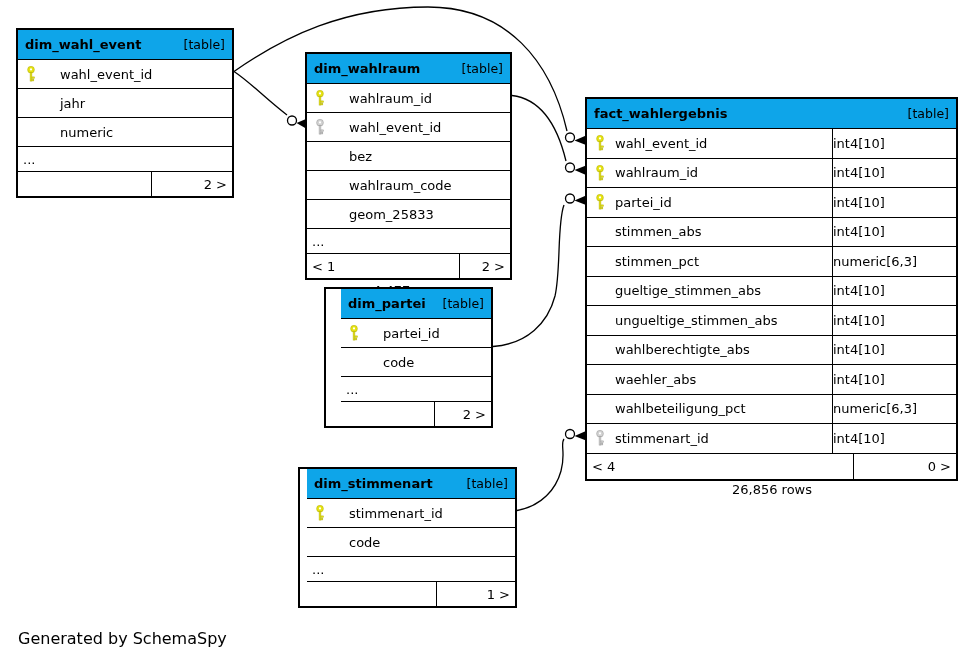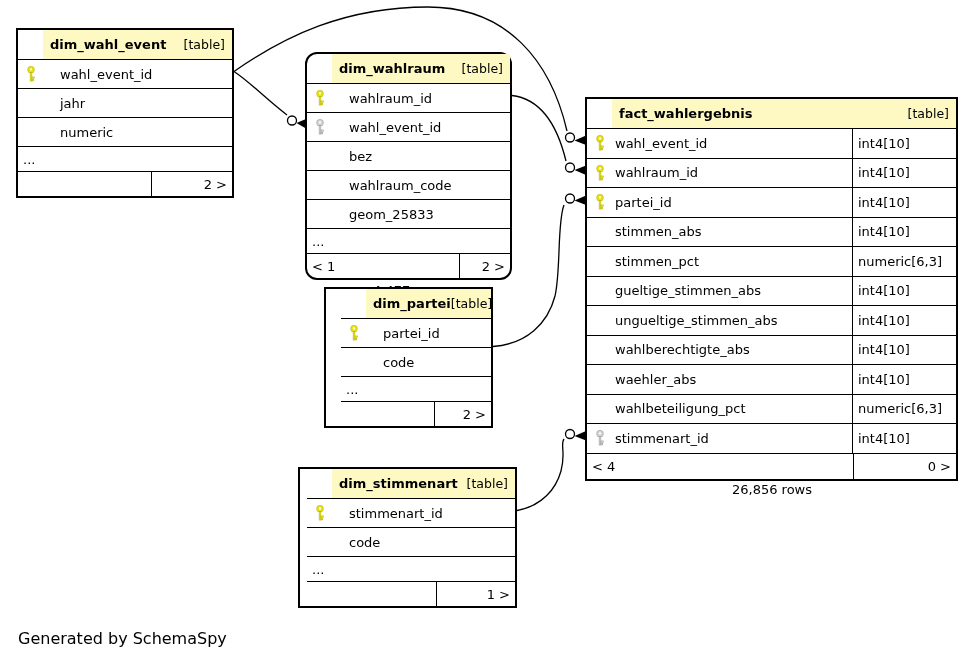--- a/index.html
+++ b/index.html
@@ -4,34 +4,34 @@
 <style>
   html,body{margin:0;padding:0;}
   body{
     width:977px;height:658px;position:relative;background:#ffffff;
     font-family:"DejaVu Sans","Liberation Sans",sans-serif;color:#000;
     overflow:hidden;
   }
   #relations{position:absolute;left:0;top:0;z-index:0;}
   .tbl{position:absolute;background:#fff;border:2px solid #000;box-sizing:border-box;z-index:1;}
   .tbl.fact{border-width:2.5px;}
-  .thead{height:29px;background:#fef9c3;display:flex;align-items:center;
-         justify-content:space-between;padding:0 7px;box-sizing:border-box;margin-left:25px;}
+  .thead{height:29px;background:#0ea5e9;display:flex;align-items:center;
+         justify-content:space-between;padding:0 7px;box-sizing:border-box;}
   .tname{font-weight:bold;font-size:13px;white-space:nowrap;}
   .tbadge{font-size:12.5px;white-space:nowrap;}
   .trow{height:29px;border-top:1.5px solid #000;display:flex;align-items:stretch;
         box-sizing:border-box;background:#fff;}
   .fact .trow{height:29.5px;}
   .namecell{flex:1;position:relative;display:flex;align-items:center;min-width:0;}
   .keyicon{position:absolute;left:8px;top:50%;transform:translateY(-50%);
            width:11px;height:17px;display:block;}
   .cname{padding-left:42px;font-size:13px;white-space:nowrap;}
   .fact .cname{padding-left:28px;}
-  .typecell{width:104px;flex-shrink:0;border-left:1.5px solid #000;display:flex;
-            align-items:center;padding-left:5px;font-size:13px;box-sizing:border-box;margin-left:28px;}
+  .typecell{width:124px;flex-shrink:0;border-left:1.5px solid #000;display:flex;
+            align-items:center;font-size:13px;box-sizing:border-box;margin-left:28px;}
   .erow{height:25px;border-top:1.5px solid #000;display:flex;align-items:center;
         padding-left:5px;font-size:13px;box-sizing:border-box;}
   .tfoot{height:25px;border-top:1.5px solid #000;display:flex;font-size:13px;box-sizing:border-box;}
   .fact .tfoot{height:26px;}
   .fcell{display:flex;align-items:center;box-sizing:border-box;padding:0 5px;white-space:nowrap;}
   .fcell + .fcell{border-left:1.5px solid #000;}
   .fl{width:31%;justify-content:flex-start;}
   .fc{width:31%;justify-content:center;margin-top:36px;}
   .fr{width:38%;justify-content:flex-end;}
   .foot-mid .fl{width:25%;}.foot-mid .fc{width:50%;}.foot-mid .fr{width:25%;}
@@ -104,21 +104,21 @@
       </div>
   </div>
   <div class="erow">...</div>
   <div class="tfoot">
     <span class="fcell fl"></span>
     <span class="fcell fc"></span>
     <span class="fcell fr">2 &gt;</span>
   </div>
 </div>
 
-<div class="tbl" style="left:305px;top:52px;width:207px;border-radius:12px;">
+<div class="tbl" style="left:305px;top:52px;width:207px;">
   <div class="thead">
     <span class="tname">dim_wahlraum</span>
     <span class="tbadge">[table]</span>
   </div>
   <div class="trow">
     <div class="namecell">
       <svg class="keyicon key-pk" viewBox="0 0 11 17">
         <circle class="kbody" cx="5" cy="4.2" r="3.4"></circle>
           <rect class="kbody" x="4.1" y="7" width="1.8" height="8.6"></rect>
         <rect class="kbody" x="5.9" y="11.4" width="2.6" height="1.5"></rect>

